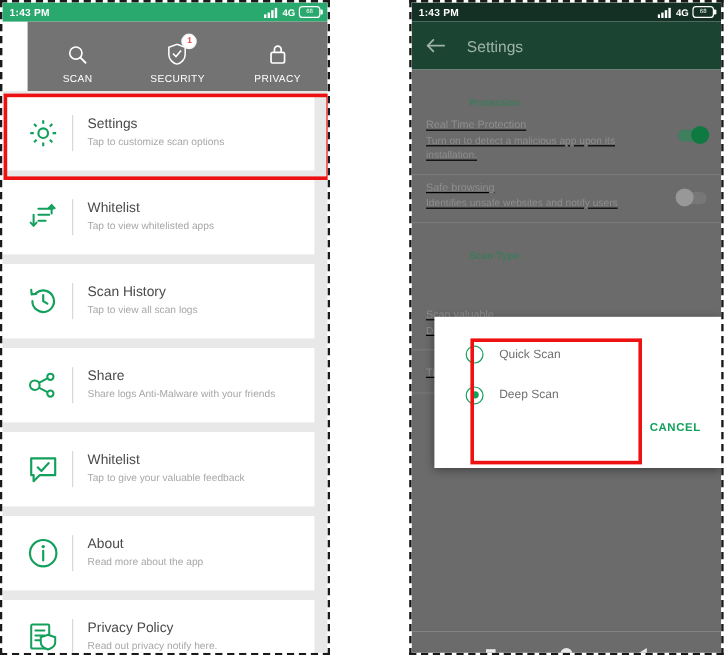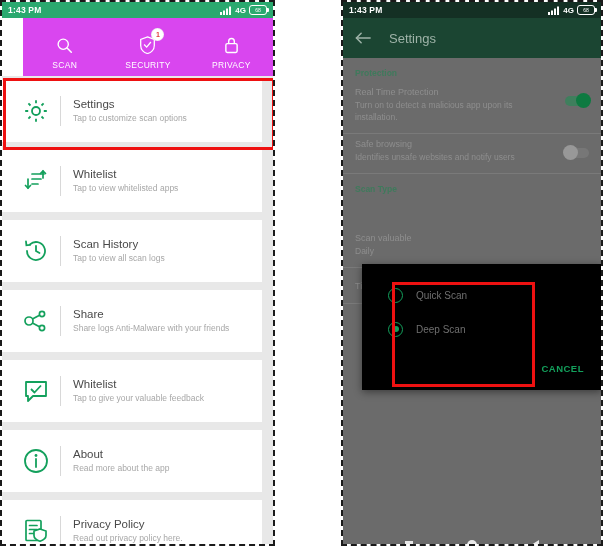--- a/index.html
+++ b/index.html
@@ -27,21 +27,21 @@
   .sb-right{display:flex;align-items:center;gap:3px;}
   .sb-icon{display:block;}
   .sb-4g{font-size:8px;font-weight:bold;color:#fff;text-align:center;}
   .batt{width:16px;height:8px;border:1px solid #fff;border-radius:3px;
         position:relative;display:flex;align-items:center;justify-content:center;}
   .batt:after{content:"";position:absolute;right:-3px;top:2px;width:2px;height:4px;
               background:#fff;border-radius:0 1px 1px 0;}
   .batt span{font-size:5px;color:#fff;line-height:1;}
 
   
-  .tabbar{background:#d946ef;height:58px;display:flex;align-items:flex-start;margin-left:21px;}
+  .tabbar{background:#737373;height:58px;display:flex;align-items:flex-start;margin-left:21px;}
   .tab{flex:1;display:flex;flex-direction:column;align-items:center;
        justify-content:flex-end;height:100%;position:relative;padding-bottom:6px;
        box-sizing:border-box;}
   .tab .t-ico{height:26px;display:flex;align-items:center;justify-content:center;
               position:relative;}
   .tab .t-lbl{font-size:8.5px;color:#ffffff;letter-spacing:.3px;margin-top:2px;}
   .tab.active:after{content:"";position:absolute;bottom:0;left:18%;width:64%;
                     height:2.5px;background:#ffffff;}
   .badge{position:absolute;top:-3px;right:-7px;background:#ffffff;color:#e23b3b;
          font-size:7px;font-weight:bold;border-radius:50%;width:11px;height:11px;
@@ -68,46 +68,46 @@
   #hl-dialog{left:30px;top:18px;width:143px;height:105px;}
 
   
   .appbar{background:#1b4532;height:40px;display:flex;align-items:center;
           padding-left:12px;box-sizing:border-box;}
   .appbar .back{width:20px;display:flex;align-items:center;}
   .appbar .ttl{font-size:13px;color:#9fb3a8;margin-left:14px;}
 
   
   .settings-body{background:#6b6b6b;height:468px;position:relative;overflow:hidden;}
-  .sec-hdr{font-size:8.5px;font-weight:bold;color:#3f7a5c;padding:10px 12px 4px;}
+  .sec-hdr{font-size:8.5px;font-weight:bold;color:#3f7a5c;padding:22px 12px 4px;margin-left:36px;}
   .srow{padding:4px 12px 10px;display:flex;align-items:flex-start;
-        justify-content:space-between;}
+        justify-content:space-between;text-decoration:underline;}
   .srow .s-l{max-width:186px;}
   .s-t{font-size:9px;color:#8e8e8e;line-height:13px;}
   .s-d{font-size:8.5px;color:#8e8e8e;line-height:12px;}
   .sep{height:1px;background:#7a7a7a;margin:0 0 0 0;}
   .tgl{width:24px;height:10px;border-radius:6px;position:relative;margin-top:10px;
        flex-shrink:0;}
   .tgl.on{background:#3f7f5d;}
   .tgl.on i{position:absolute;right:-2px;top:-3px;width:15px;height:15px;
             border-radius:50%;background:#0e7a41;display:block;}
   .tgl.off{background:#777777;}
   .tgl.off i{position:absolute;left:-2px;top:-3px;width:15px;height:15px;
              border-radius:50%;background:#989898;display:block;}
 
   
   .dialog{position:absolute;left:19px;top:206px;width:240px;height:126px;
-          background:#000000;box-shadow:0 2px 8px rgba(0,0,0,.45);}
+          background:#ffffff;box-shadow:0 2px 8px rgba(0,0,0,.45);}
   .opt{display:flex;align-items:center;height:34px;padding-left:26px;box-sizing:border-box;}
   .radio{width:13px;height:13px;border-radius:50%;border:1.6px solid #13a05c;
          margin-right:13px;display:flex;align-items:center;justify-content:center;
          flex-shrink:0;}
   .radio.sel:after{content:"";width:6px;height:6px;border-radius:50%;background:#13a05c;}
   .opt-lbl{font-size:10px;color:#6f6f6f;}
-  .dlg-actions{position:absolute;right:14px;bottom:12px;}
+  .dlg-actions{position:absolute;right:14px;bottom:24px;}
   .cancel{font-size:9.5px;font-weight:bold;color:#13a05c;letter-spacing:.5px;
           background:none;border:none;padding:4px;cursor:pointer;
           font-family:"Liberation Sans", sans-serif;}
 
   
   .navbar{background:#6b6b6b;height:38px;display:flex;align-items:center;
           justify-content:center;gap:54px;position:relative;}
   .nv-sq{width:8px;height:8px;background:#e9e9e9;}
   .nv-ci{width:10px;height:10px;border-radius:50%;background:#e9e9e9;}
   .nv-tr{width:0;height:0;border-top:5px solid transparent;
@@ -284,21 +284,21 @@
                 <line x1="6.5" y1="7.5" x2="14" y2="7.5"></line>
                 <line x1="6.5" y1="11.5" x2="14" y2="11.5"></line>
                 <line x1="6.5" y1="15.5" x2="11" y2="15.5"></line>
                 <path d="M17 11 L23 13 v4.5c0 3-3 4.8-6 5.8 -3-1-6-2.8-6-5.8V13z" fill="#fff"></path>
               </g>
             </svg>
         </span>
         <span class="c-div"></span>
         <span class="c-txt">
           <span class="c-title">Privacy Policy</span>
-          <span class="c-sub">Read out privacy policy here.</span>
+          <span class="c-sub">Read out privacy notify here.</span>
         </span>
       </div>
 
     </div>
 
     <div class="hl-box" id="hl-settings"></div>
   </div>
 
   <div class="phone" id="phone-right">
 

